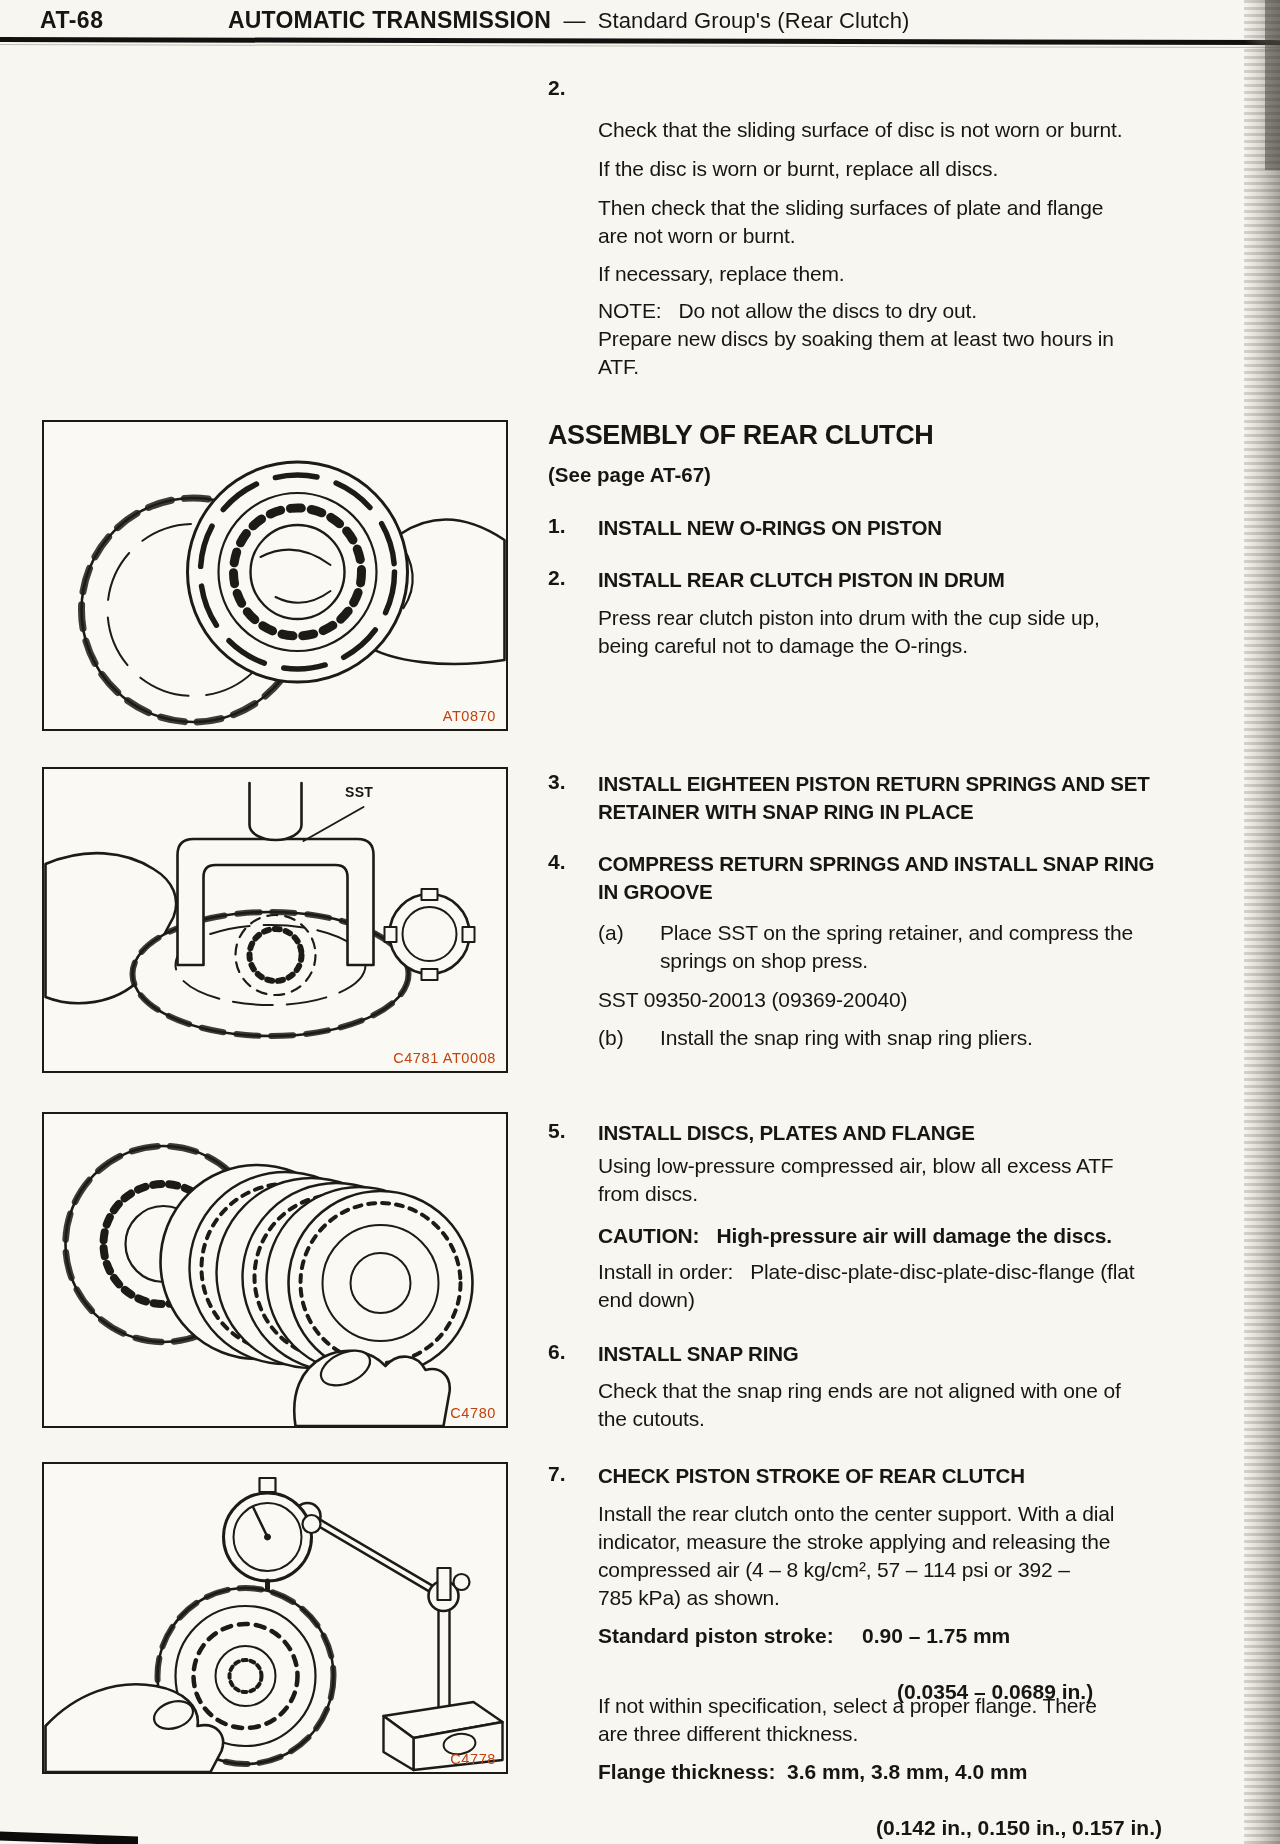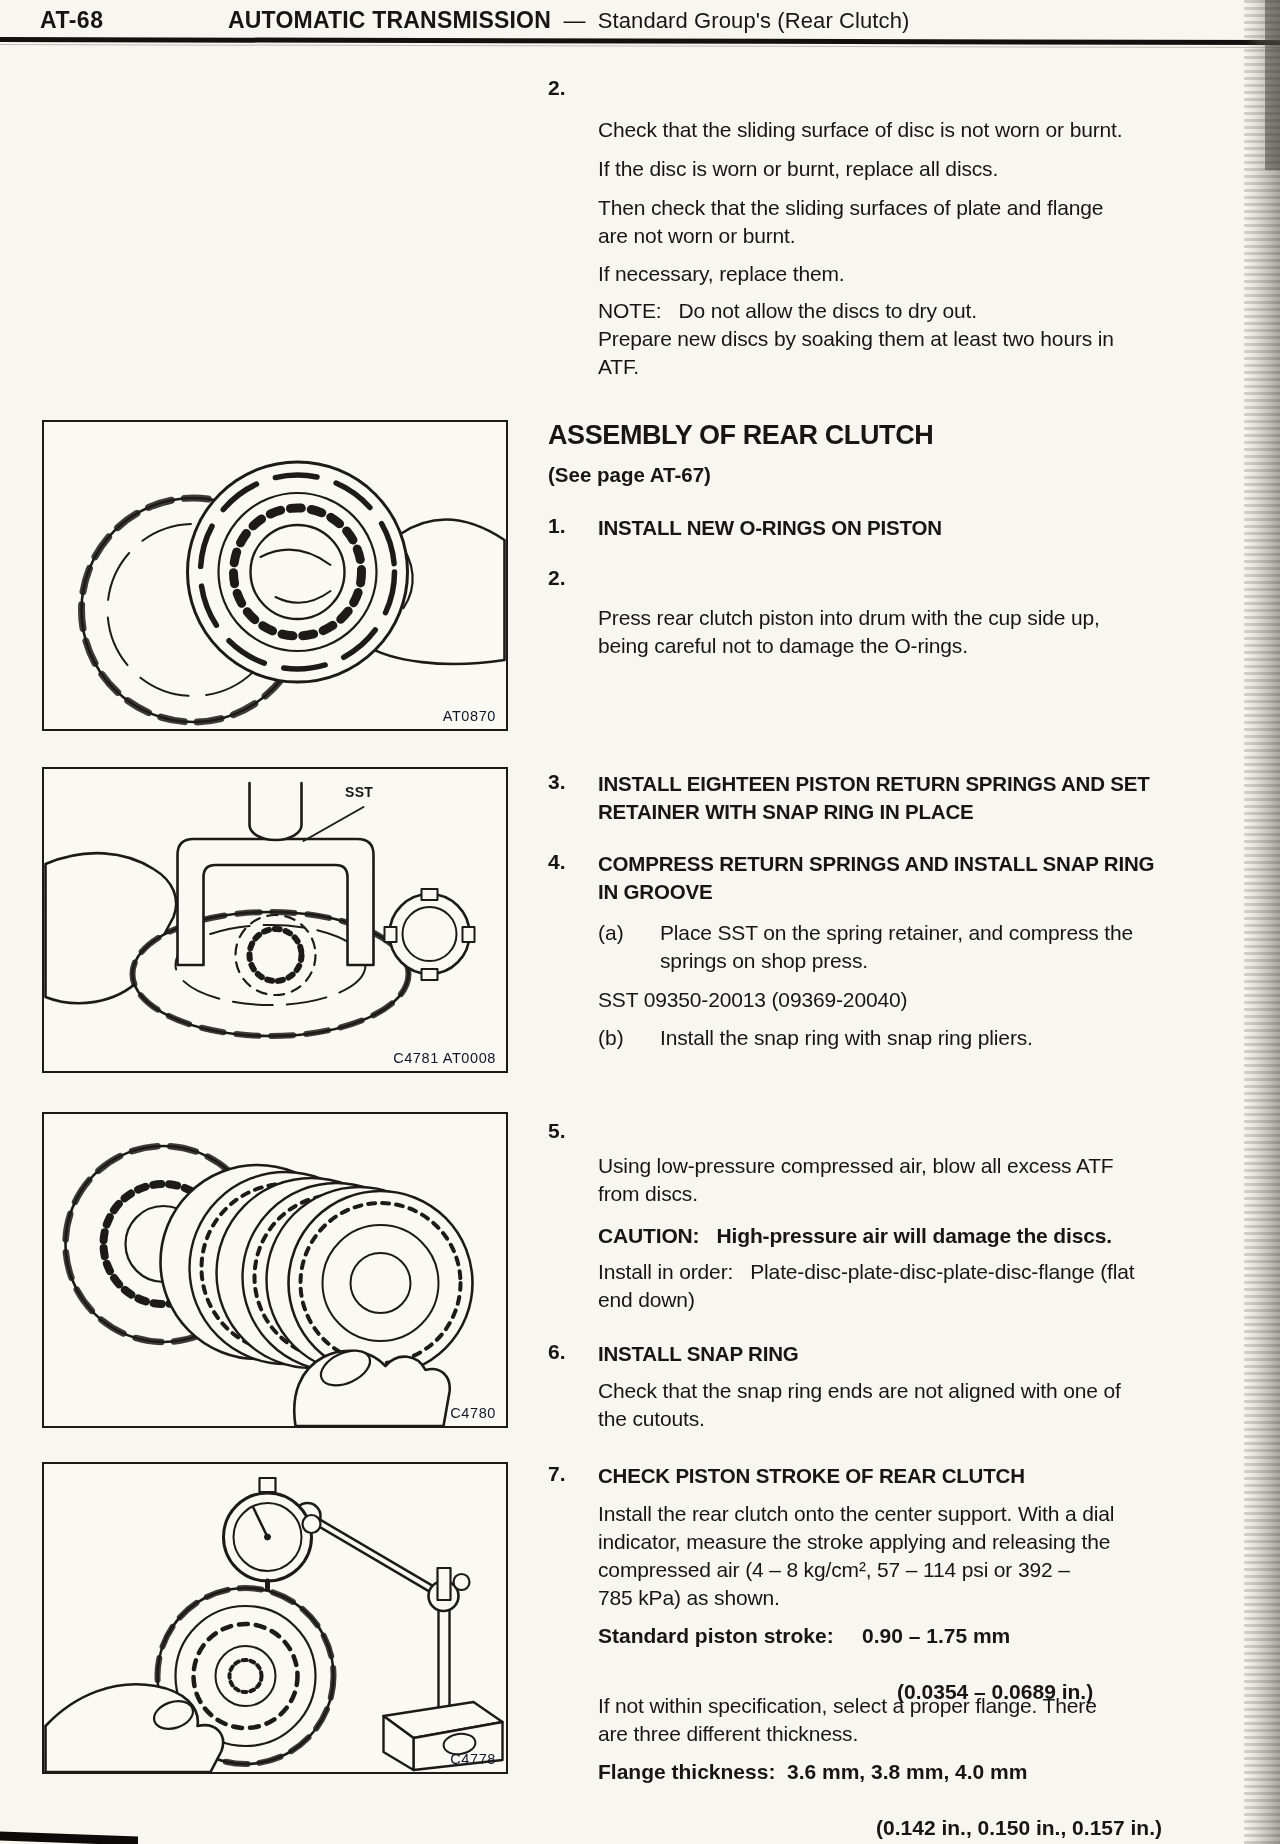--- a/index.html
+++ b/index.html
@@ -25,21 +25,21 @@
     mix-blend-mode:multiply;}
   .scan-edge::after{content:"";position:absolute;top:0;right:0;width:15px;height:170px;background:rgba(62,59,52,.5);}
   .scan-mark-bottom{position:absolute;left:0;top:1834px;width:138px;height:9px;background:#0c0b0a;transform:skewY(2deg);}
   
   .fig{position:absolute;left:42px;width:466px;border:2px solid #1b1a17;background:#fbf9f3;box-sizing:border-box;}
   #fig1{top:420px;height:311px}
   #fig2{top:767px;height:306px}
   #fig3{top:1112px;height:316px}
   #fig4{top:1462px;height:312px}
   .fig svg{position:absolute;left:0;top:0;width:100%;height:100%;}
-  .fig-code{position:absolute;right:10px;bottom:5px;font-size:14.5px;letter-spacing:.6px;color:#0f172a;text-align:center;}
+  .fig-code{position:absolute;right:10px;bottom:5px;font-size:14.5px;letter-spacing:.6px;color:#c2410c;text-align:center;}
   .sst-label{position:absolute;left:301px;top:15px;font-size:14px;font-weight:600;letter-spacing:.3px;}
   
   .col{position:absolute;left:548px;top:0;width:702px;height:1844px;}
   .blk{position:absolute;left:0;width:702px;}
   .step{display:flex;}
   .n{flex:0 0 50px;font-size:21px;font-weight:700;}
   .h{font-size:20.5px;font-weight:700;line-height:28px;letter-spacing:-.2px;white-space:pre-wrap;}
   .p{margin-left:50px;font-size:21px;line-height:28px;letter-spacing:-.15px;white-space:pre-wrap;}
   .sub{display:flex;margin-left:50px;font-size:21px;line-height:28px;}
   .sub .lab{flex:0 0 62px;}
@@ -203,20 +203,21 @@
     <div class="blk asm-title" style="top:420px">ASSEMBLY OF REAR CLUTCH</div>
     <div class="blk see" style="top:463px">(See page AT-67)</div>
 
     <div class="blk step" style="top:514px">
       <span class="n">1.</span>
       <span class="h">INSTALL NEW O-RINGS ON PISTON</span>
     </div>
 
     <div class="blk step" style="top:566px">
       <span class="n">2.</span>
+      <span class="h">INSTALL REAR CLUTCH PISTON IN DRUM</span>
     </div>
     <div class="blk p" style="top:604px">Press rear clutch piston into drum with the cup side up,
 being careful not to damage the O-rings.</div>
 
     <div class="blk step" style="top:770px">
       <span class="n">3.</span>
       <span class="h">INSTALL EIGHTEEN PISTON RETURN SPRINGS AND SET
 RETAINER WITH SNAP RING IN PLACE</span>
     </div>
 
@@ -231,20 +232,21 @@
 springs on shop press.</span>
     </div>
     <div class="blk p" style="top:986px">SST 09350-20013 (09369-20040)</div>
     <div class="blk sub" style="top:1024px">
       <span class="lab">(b)</span>
       <span class="txt">Install the snap ring with snap ring pliers.</span>
     </div>
 
     <div class="blk step" style="top:1119px">
       <span class="n">5.</span>
+      <span class="h">INSTALL DISCS, PLATES AND FLANGE</span>
     </div>
     <div class="blk p" style="top:1152px">Using low-pressure compressed air, blow all excess ATF
 from discs.</div>
     <div class="blk p bold" style="top:1222px">CAUTION:   High-pressure air will damage the discs.</div>
     <div class="blk p" style="top:1258px">Install in order:   Plate-disc-plate-disc-plate-disc-flange (flat
 end down)</div>
 
     <div class="blk step" style="top:1340px">
       <span class="n">6.</span>
       <span class="h">INSTALL SNAP RING</span>

